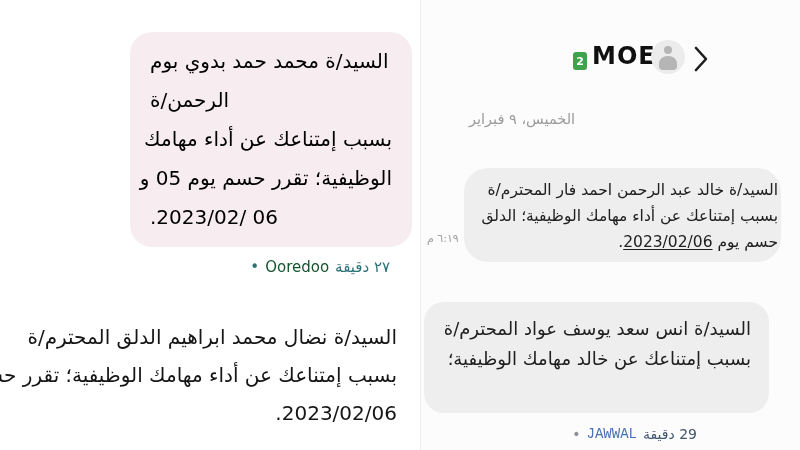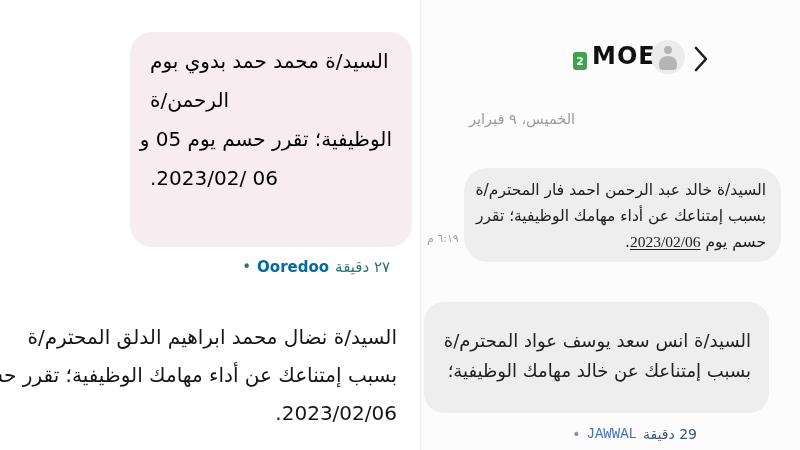--- a/index.html
+++ b/index.html
@@ -13,21 +13,21 @@
     background:#f7edf0;border-radius:22px;box-sizing:border-box;
     padding:10px 20px;direction:rtl;text-align:left;
     font-size:20px;line-height:39px;color:#000000;
   }
   .pink-bubble .ln{white-space:nowrap;}
   .meta-line{
     position:absolute;display:flex;direction:rtl;align-items:center;gap:6px;
     font-size:15px;white-space:nowrap;
   }
   .meta-ooredoo{right:410px;top:258px;color:#2c7175;}
-  .meta-ooredoo .carrier{color:#0369a1;font-weight:700;}
+  .meta-ooredoo .carrier{color:#14532d;font-weight:400;}
   .meta-ooredoo .bullet{color:#2c7175;}
   .plain-msg{
     position:absolute;right:403px;top:318px;direction:rtl;text-align:right;
     font-size:20px;line-height:38px;color:#161616;
   }
   .plain-msg .ln{white-space:nowrap;}
   
   .right-panel{
     position:absolute;left:420px;top:0;width:380px;height:450px;
     background:#fcfcfc;border-left:1px solid #ededed;
@@ -47,42 +47,43 @@
   }
   .avatar .head{position:absolute;left:13px;top:6px;width:8px;height:8px;border-radius:50%;background:#b5b5b5;}
   .avatar .body{position:absolute;left:8px;top:16px;width:18px;height:14px;border-radius:50% 50% 4px 4px;background:#b5b5b5;}
   .chevron{position:absolute;left:272px;top:45px;width:16px;height:28px;}
   .date-header{
     position:absolute;left:48px;top:111px;font-size:14.5px;color:#9b9b9b;direction:rtl;white-space:nowrap;
   }
   .gray-bubble{
     position:absolute;background:#eeeeef;box-sizing:border-box;direction:rtl;text-align:right;color:#202020;
   }
-  .bubble1{left:43px;top:168px;width:317px;height:94px;border-radius:24px;padding:9px 15px;font-size:15.5px;line-height:26px;}
-  .bubble2{left:3px;top:302px;width:345px;height:111px;border-radius:20px;padding:24px 18px;font-size:18px;line-height:30px;}
+  .bubble1{left:43px;top:168px;width:317px;height:94px;border-radius:24px;padding:9px 3px;font-size:15.5px;line-height:26px;}
+  .bubble2{left:3px;top:302px;width:345px;height:111px;border-radius:20px;padding:12px 18px;font-size:18px;line-height:30px;}
   .gray-bubble .ln{white-space:nowrap;}
-  .date-link{text-decoration:underline;text-underline-offset:2px;font-family:Liberation Serif, serif;}
+  .date-link{text-decoration:underline;text-underline-offset:2px;}
   .msg-time{
     position:absolute;left:6px;top:232px;font-size:11px;color:#a0a0a0;direction:rtl;white-space:nowrap;
   }
   .meta-jawwal{right:103px;top:426px;font-size:14px;}
   .meta-jawwal .time{color:#3f5570;}
   .meta-jawwal .carrier{color:#4a72b4;font-weight:500;font-family:Liberation Mono, monospace;}
   .meta-jawwal .bullet{color:#8a8f98;}
 </style>
 </head>
 <body>
 
 <div class="stage">
 
   <div>
 
     <div class="pink-bubble">
       <div class="ln">السيد/ة محمد حمد بدوي بوم</div>
       <div class="ln">الرحمن/ة</div>
+      <div class="ln">بسبب إمتناعك عن أداء مهامك</div>
       <div class="ln">الوظيفية؛ تقرر حسم يوم 05 و</div>
       <div class="ln">06 /2023/02.</div>
     </div>
 
     <div class="meta-line meta-ooredoo">
       <span class="time">٢٧ دقيقة</span>
       <span class="carrier">Ooredoo</span>
       <span class="bullet">•</span>
     </div>
 
@@ -107,21 +108,21 @@
     <div class="chevron">
       <svg width="16" height="28" viewBox="0 0 16 28">
         <path d="M3 3 L13 14 L3 25" fill="none" stroke="#1e1e1e" stroke-width="2.6" stroke-linecap="round" stroke-linejoin="round"></path>
       </svg>
     </div>
 
     <div class="date-header">الخميس، ٩ فبراير</div>
 
     <div class="gray-bubble bubble1">
       <div class="ln">السيد/ة خالد عبد الرحمن احمد فار المحترم/ة</div>
-      <div class="ln">بسبب إمتناعك عن أداء مهامك الوظيفية؛ تقرر</div>
+      <div class="ln">بسبب إمتناعك عن أداء مهامك الوظيفية؛ الدلق</div>
       <div class="ln"><span>حسم يوم </span><span class="date-link">2023/02/06</span><span>.</span></div>
     </div>
 
     <div class="msg-time">٦:١٩ م</div>
 
     <div class="gray-bubble bubble2">
       <div class="ln">السيد/ة انس سعد يوسف عواد المحترم/ة</div>
       <div class="ln">بسبب إمتناعك عن خالد مهامك الوظيفية؛</div>
     </div>
 

